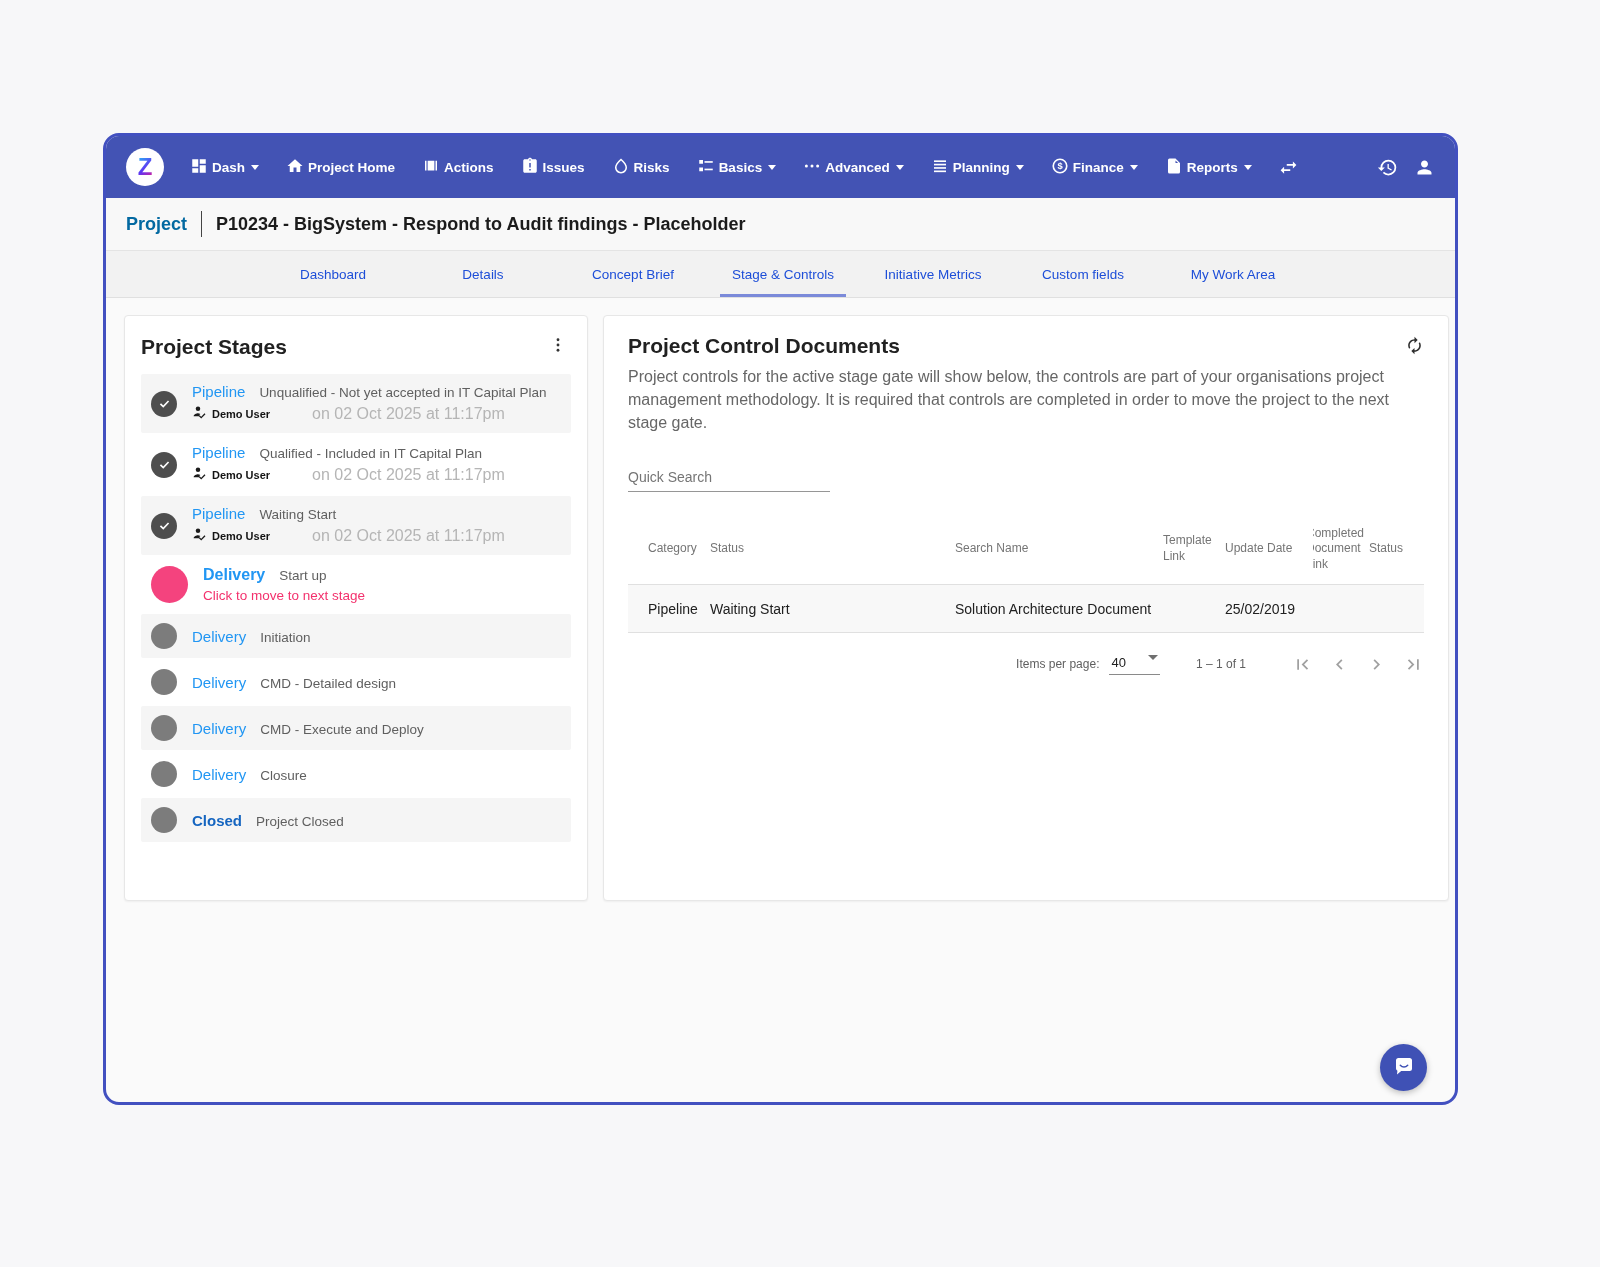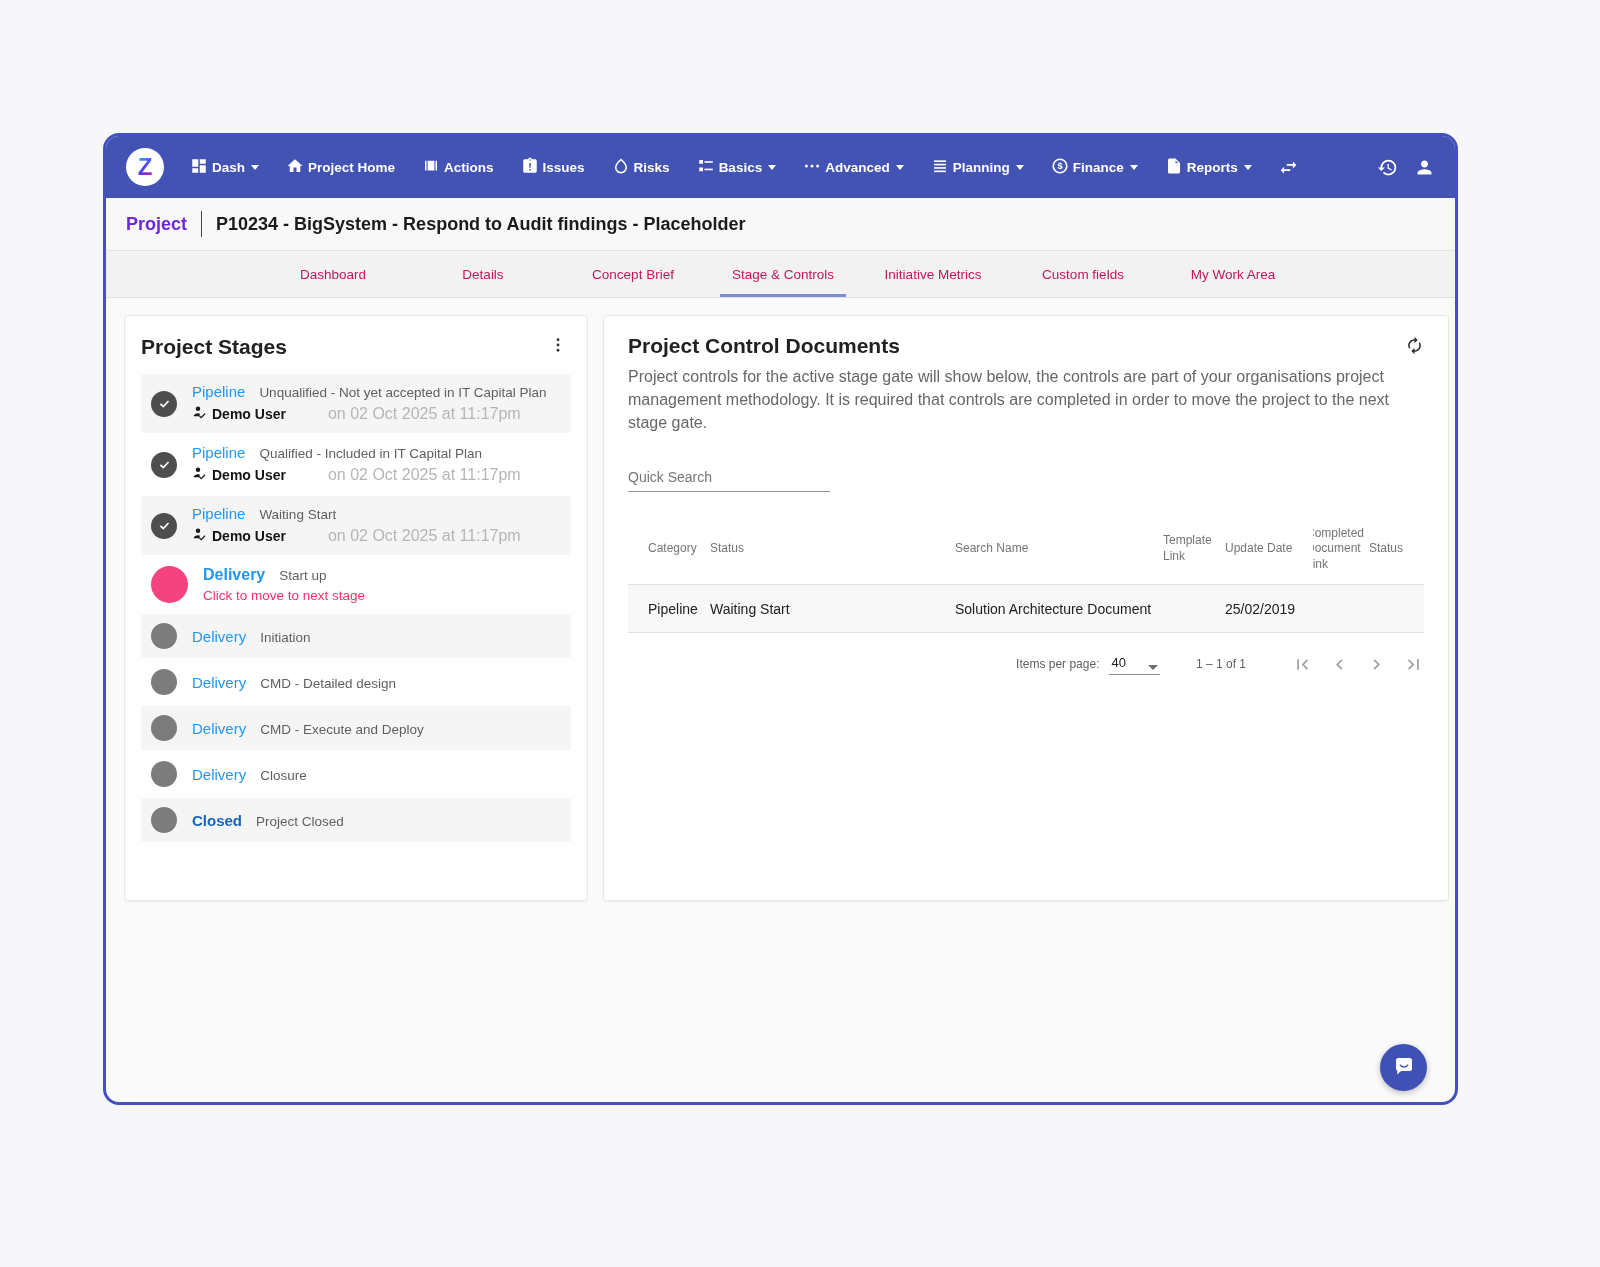--- a/index.html
+++ b/index.html
@@ -23,27 +23,27 @@
   .nav-item svg { width:18px; height:18px; fill:#fff; }
   .caret { width:0; height:0; border-left:4.5px solid transparent; border-right:4.5px solid transparent; border-top:5px solid #fff; margin-left:2px; }
   .nav-right { margin-left:auto; display:flex; align-items:center; }
   .nav-icon-btn { cursor:pointer; display:flex; align-items:center; }
   .nav-icon-btn svg { width:21px; height:21px; fill:#fff; }
   .spacer-wide { width:78px; }
   .spacer-sm { width:16px; }
 
   
   .title-bar { height:53px; background:#f8f8f8; border-bottom:1px solid #e4e4e4; display:flex; align-items:center; padding:0 20px; }
-  .title-label { font-size:18px; font-weight:bold; color:#6d28d9; }
+  .title-label { font-size:18px; font-weight:bold; color:#0369a1; }
   .title-divider { width:1px; height:26px; background:#444; margin:0 14px; }
   .title-text { font-size:18px; font-weight:bold; color:#1b1b1b; }
 
   
   .tabs { height:47px; background:#f2f2f2; border-bottom:1px solid #e0e0e0; display:flex; padding-left:152px; }
-  .tab { width:150px; display:flex; align-items:center; justify-content:center; font-size:13.5px; color:#be185d; font-weight:500; cursor:pointer; position:relative; }
+  .tab { width:150px; display:flex; align-items:center; justify-content:center; font-size:13.5px; color:#1d4ed8; font-weight:500; cursor:pointer; position:relative; }
   .tab.active::after { content:""; position:absolute; left:12px; right:12px; bottom:0; height:3px; background:#7b8ad9; }
 
   
   .card { position:absolute; background:#fff; border:1px solid #e7e7e7; border-radius:4px; box-shadow:0 1px 2px rgba(0,0,0,0.05); }
   .card-left  { left:18px;  top:179px; width:464px; height:586px; }
   .card-right { left:497px; top:179px; width:846px; height:586px; }
 
   
   .ps-header { display:flex; justify-content:space-between; align-items:center; padding:18px 14px 12px 16px; }
   .ps-title { font-size:21px; font-weight:bold; color:#212121; }
@@ -57,21 +57,21 @@
   .circle.done svg { width:15px; height:15px; stroke:#fff; stroke-width:2.6; fill:none; }
   .circle.future { width:26px; height:26px; background:#7c7c7c; }
   .circle.current { width:37px; height:37px; background:#f4437e; }
   .stage-text { margin-left:15px; min-width:0; }
   .stage-line1 { display:flex; align-items:baseline; gap:14px; }
   .stage-cat { font-size:15px; color:#2196f3; font-weight:500; cursor:pointer; white-space:nowrap; }
   .stage-cat.closed { color:#1565c0; font-weight:bold; }
   .stage-name { font-size:13.5px; color:#5f5f5f; }
   .stage-line2 { display:flex; align-items:center; margin-top:4px; }
   .stage-line2 svg { width:16px; height:16px; fill:#1b1b1b; }
-  .stage-user { font-size:14px; font-weight:bold; color:#141414; margin-left:4px; }
+  .stage-user { font-size:11px; font-weight:bold; color:#141414; margin-left:4px; }
   .stage-date { font-size:16px; color:#b5b5b5; margin-left:42px; }
   .stage-action { font-size:13.5px; color:#f3316d; margin-top:4px; cursor:pointer; }
   .cur-line1 .stage-cat { font-size:16px; font-weight:bold; }
 
   
   .pcd-inner { padding:18px 24px; position:relative; height:100%; }
   .pcd-header { display:flex; justify-content:space-between; align-items:flex-start; }
   .pcd-title { font-size:21px; font-weight:bold; color:#212121; }
   .refresh-btn { cursor:pointer; margin-top:2px; }
   .refresh-btn svg { width:19px; height:19px; fill:#2e2e2e; }
@@ -89,21 +89,21 @@
   .c3 { width:208px; }
   .c4 { width:58px; }
   .c5 { width:92px; padding-left:4px; }
   .c6 { width:56px; overflow:hidden; }
   .c6 .clip { display:block; margin-left:-7px; width:70px; }
   .c7 { width:55px; }
   .tbody-row { background:#f8f8f8; border-top:1px solid #e0e0e0; border-bottom:1px solid #e0e0e0; height:49px; font-size:14px; color:#212121; cursor:pointer; }
 
   .paginator { display:flex; justify-content:flex-end; align-items:center; margin-top:20px; font-size:12px; color:#5f5f5f; }
   .ipp-label { margin-right:10px; }
-  .ipp-select { display:flex; align-items:flex-end; gap:22px; border-bottom:1px solid #8a8a8a; padding:2px 2px 4px; cursor:pointer; }
+  .ipp-select { display:flex; align-items:flex-start; gap:22px; border-bottom:1px solid #8a8a8a; padding:2px 2px 4px; cursor:pointer; }
   .ipp-value { font-size:13px; color:#212121; }
   .ipp-caret { width:0; height:0; border-left:5px solid transparent; border-right:5px solid transparent; border-top:5.5px solid #6f6f6f; }
   .range-label { margin:0 30px 0 36px; color:#5f5f5f; }
   .pg-btn { cursor:default; display:flex; align-items:center; margin-left:16px; }
   .pg-btn svg { width:21px; height:21px; fill:#a0a0a0; }
 
   
   .chat-fab { position:absolute; right:28px; bottom:11px; width:47px; height:47px; border-radius:50%; background:#3f51b5; display:flex; align-items:center; justify-content:center; cursor:pointer; box-shadow:0 2px 6px rgba(0,0,0,0.25); }
   .chat-fab svg { width:24px; height:24px; }
 </style>

